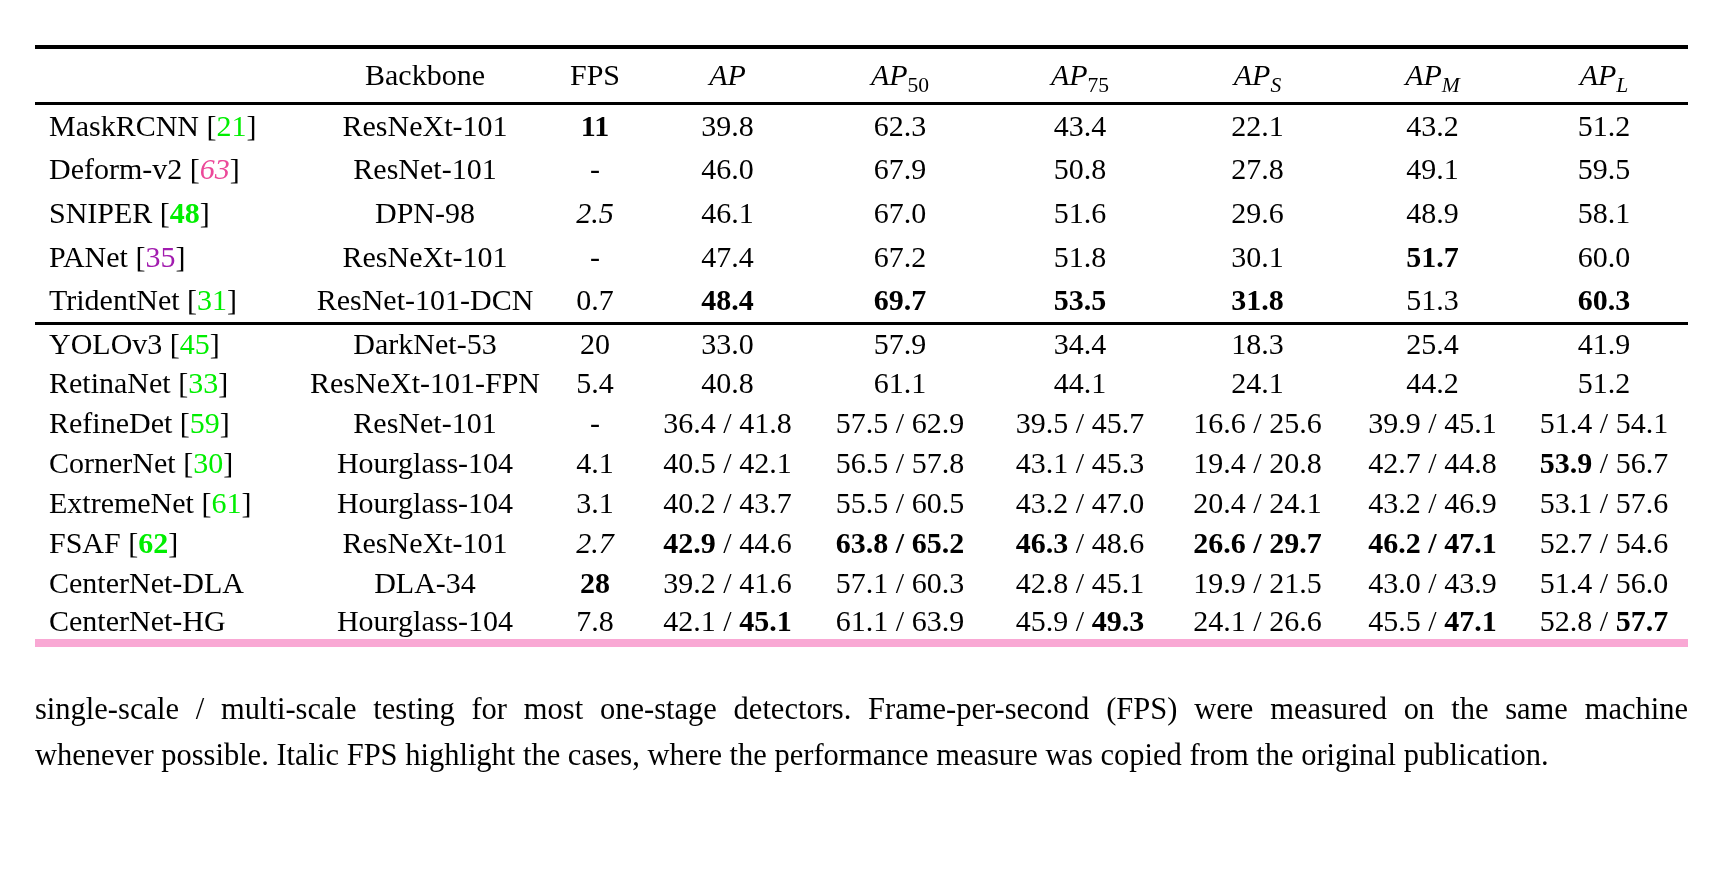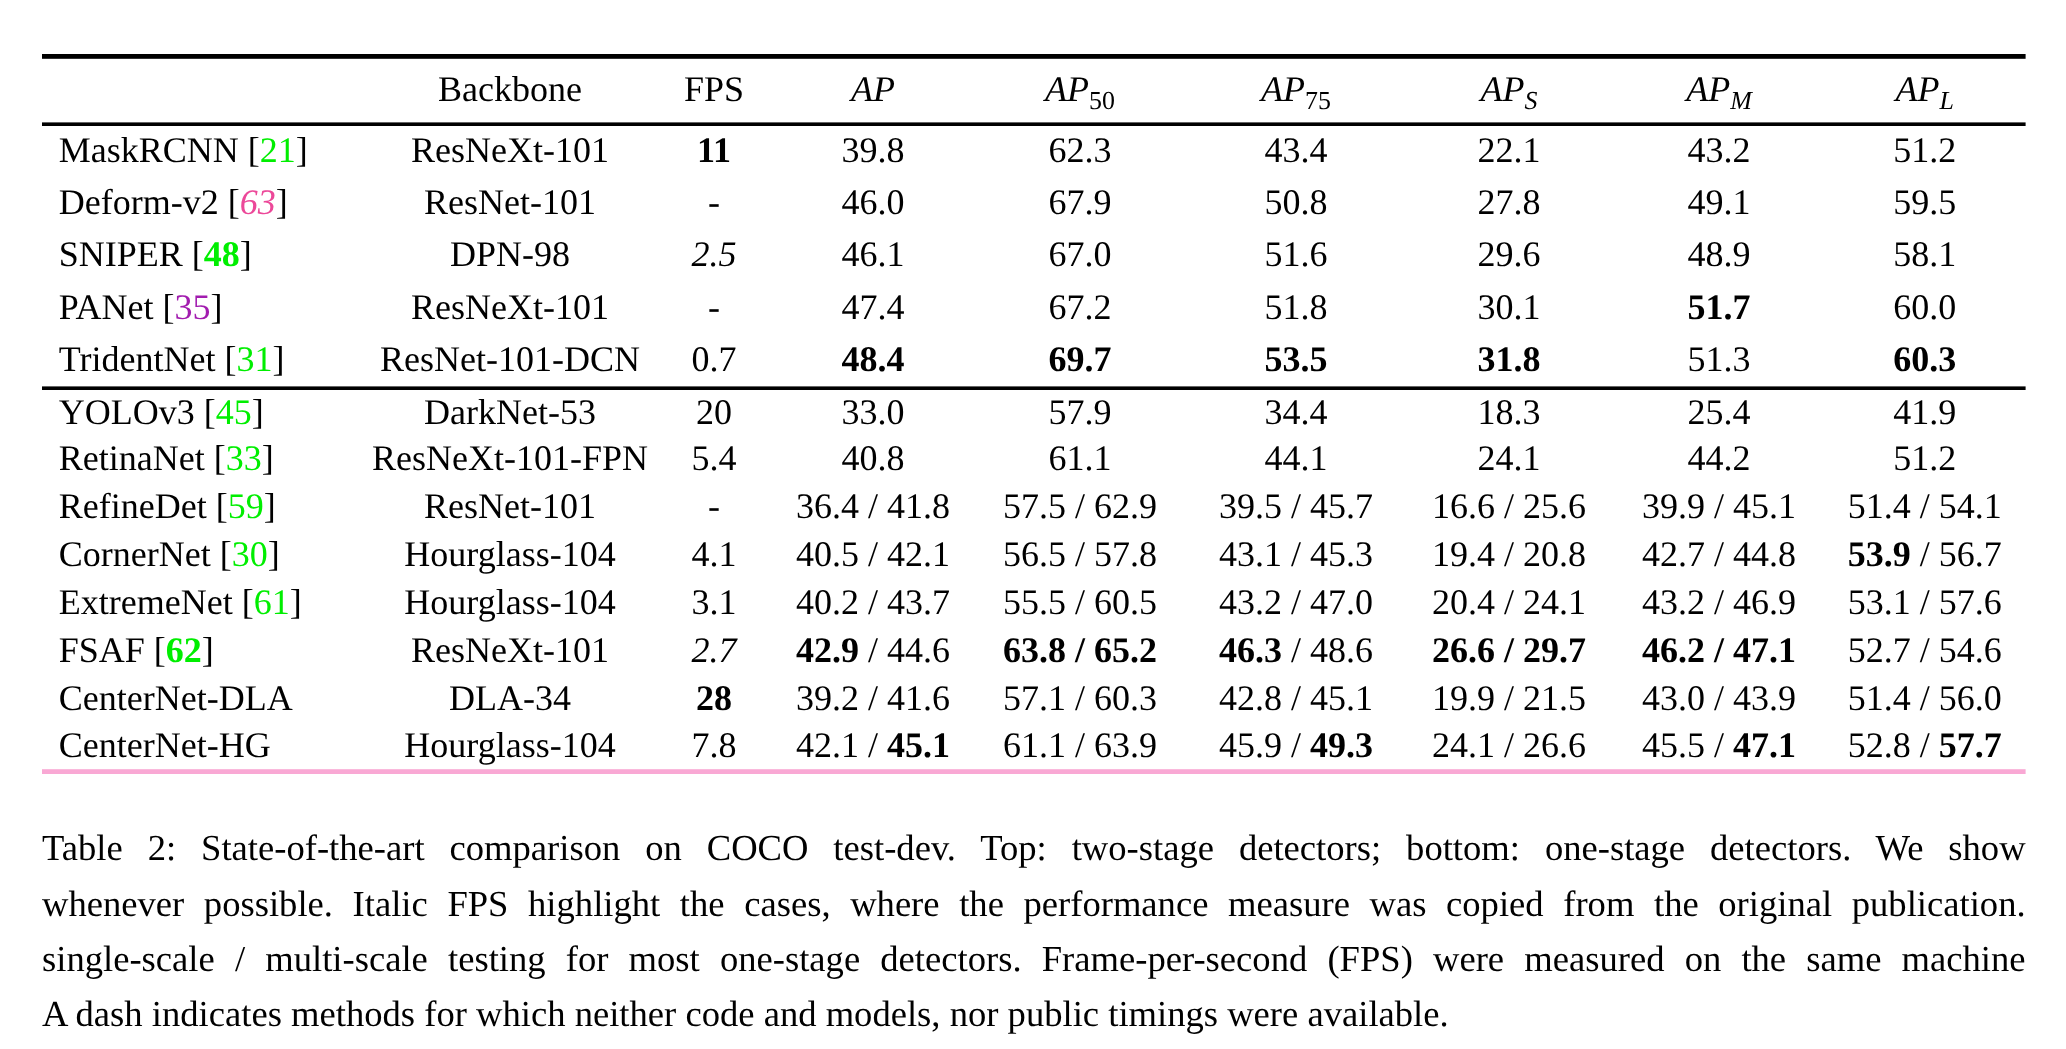--- a/index.html
+++ b/index.html
@@ -15,21 +15,21 @@
     box-sizing: border-box;
     width: 1722px;
     height: 874px;
     padding: 45px 34px 0 35px;
   }
   table.results {
     border-collapse: collapse;
     table-layout: fixed;
     width: 1653px;
     border-top: 4px solid #000;
-    border-bottom: 4px solid #f9a8d4;
+    border-bottom: 8px solid #f9a8d4;
     font-size: 30px;
   }
   thead tr { height: 56px; }
   thead { border-bottom: 3px solid #000; }
   tbody.sec-top { border-bottom: 3px solid #000; }
   tbody.sec-top tr { height: 44px; }
   tbody.sec-bottom tr { height: 40px; }
   th, td {
     padding: 0;
     text-align: center;
@@ -233,19 +233,17 @@
           <td class="c-ap50"><span>61.1 / 63.9</span></td>
           <td class="c-ap75"><span>45.9 / </span><span class="seg-b">49.3</span></td>
           <td class="c-aps"><span>24.1 / 26.6</span></td>
           <td class="c-apm"><span>45.5 / </span><span class="seg-b">47.1</span></td>
           <td class="c-apl"><span>52.8 / </span><span class="seg-b">57.7</span></td>
         </tr>
       </tbody>
   </table>
 
   <div class="caption" id="caption">
-      <div class="cap-line">Table 2: State-of-the-art comparison on COCO test-dev. Top: two-stage detectors; bottom: one-stage detectors. We show</div>
+      <div class="cap-line">single-scale / multi-scale testing for most one-stage detectors. Frame-per-second (FPS) were measured on the same machine</div>
       <div class="cap-line">whenever possible. Italic FPS highlight the cases, where the performance measure was copied from the original publication.</div>
-      <div class="cap-line">single-scale / multi-scale testing for most one-stage detectors. Frame-per-second (FPS) were measured on the same machine</div>
-      <div class="cap-line">A dash indicates methods for which neither code and models, nor public timings were available.</div>
     </div>
 
 </div>
 
 </body></html>

